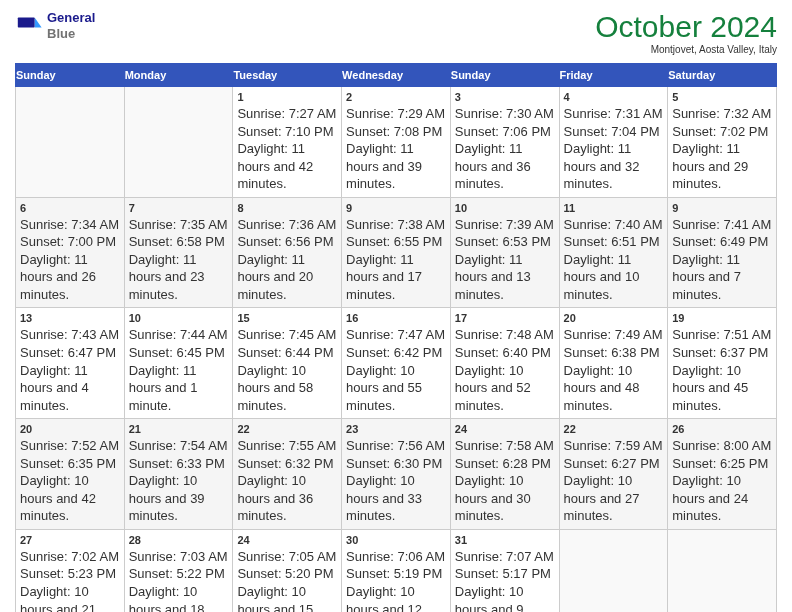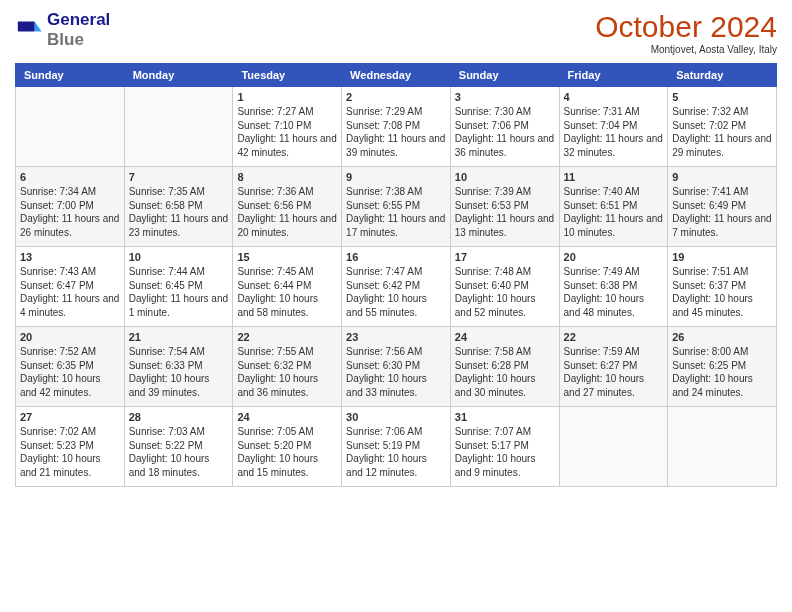--- a/index.html
+++ b/index.html
@@ -19,55 +19,55 @@
       justify-content: space-between;
       align-items: flex-start;
       margin-bottom: 8px;
     }
     .logo {
       display: flex;
       align-items: center;
       gap: 4px;
     }
     .logo-text {
-      font-size: 17px;
+      font-size: 13px;
       font-weight: bold;
       color: #1a1a8c;
       line-height: 1.2;
     }
     .logo-blue {
       color: #737373;
     }
     .logo-icon {
       width: 28px;
       height: 28px;
     }
     .title-block {
       text-align: right;
     }
     .month-title {
       font-size: 30px;
       font-weight: 300;
-      color: #c2410c;
+      color: #15803d;
     }
     .location {
       font-size: 10px;
       color: #333;
     }
     table {
       width: 100%;
       border-collapse: collapse;
       table-layout: fixed;
     }
     th {
       background-color: #3355bb;
       color: #fff;
       font-size: 11px;
       font-weight: bold;
-      padding: 5px 8px;
+      padding: 5px 0;
       text-align: left;
       border: 1px solid #3355bb;
     }
     td {
       border: 1px solid #ccc;
       vertical-align: top;
       padding: 4px;
       font-size: 9.5px;
       color: #333;
       height: 80px;
@@ -79,21 +79,21 @@
     td.shaded {
       background: #f0f0f0;
     }
     .day-num {
       font-size: 11px;
       font-weight: bold;
       color: #333;
       margin-bottom: 2px;
     }
     .day-info {
-      font-size: 10px;
+      font-size: 13px;
       line-height: 1.35;
       color: #333;
     }
     tr:nth-child(even) td:not(.empty) {
       background: #f5f5f5;
     }
   </style>
 </head>
 <body>
 

